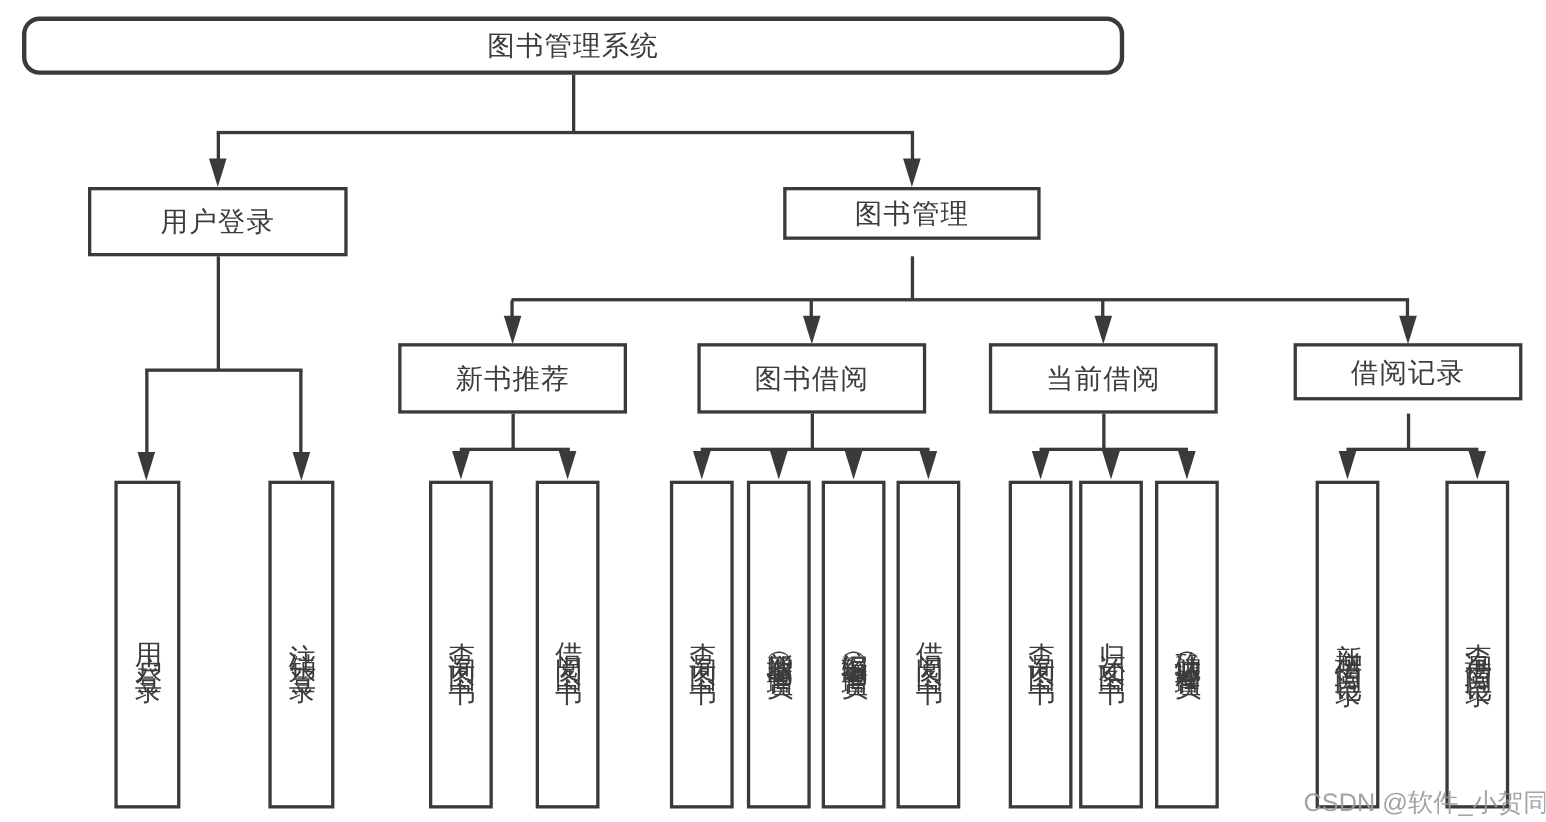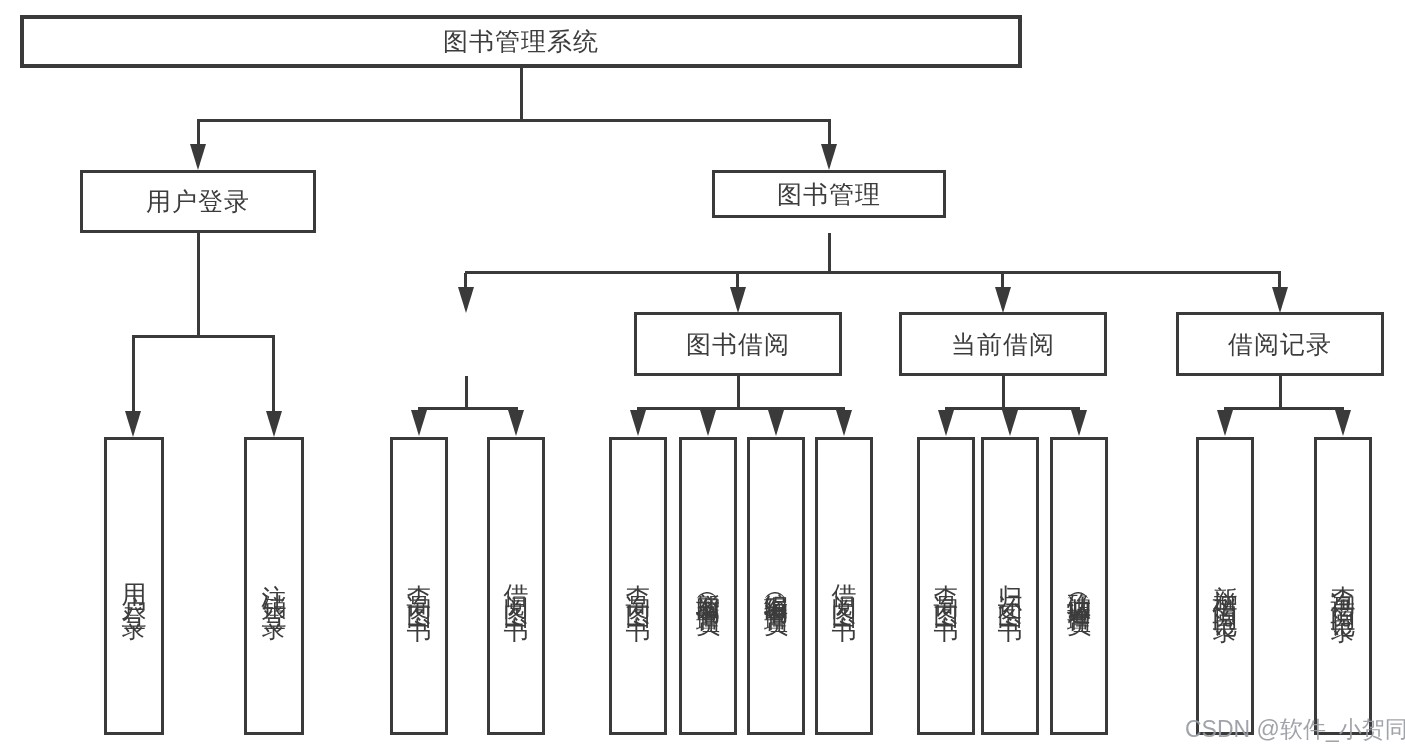--- a/index.html
+++ b/index.html
@@ -13,21 +13,21 @@
   #canvas{position:relative;width:1405px;height:747px;background:var(--bg);overflow:hidden;}
   .box{
     position:absolute;
     box-sizing:border-box;
     border:3px solid var(--line);
     background:var(--bg);
     display:flex;
     align-items:center;
     justify-content:center;
   }
-  .box.root{border-width:4px;}
+  .box.root{border-width:4px;border-radius:16px;}
   .hlabel{
     font-size:25px;
     letter-spacing:1px;
     white-space:nowrap;
   }
   .vlabel{
     writing-mode:vertical-rl;
     text-orientation:mixed;
     font-size:25px;
     letter-spacing:11px;
@@ -87,27 +87,30 @@
   <div class="hline" style="left:465px;top:271px;width:816px"></div>
   <div class="vline" style="left:464px;top:273px;height:16px"></div>
   <div class="arrow" style="left:458px;top:287px"></div>
   <div class="vline" style="left:736px;top:273px;height:16px"></div>
   <div class="arrow" style="left:730px;top:287px"></div>
   <div class="vline" style="left:1001px;top:273px;height:16px"></div>
   <div class="arrow" style="left:995px;top:287px"></div>
   <div class="vline" style="left:1278px;top:273px;height:16px"></div>
   <div class="arrow" style="left:1272px;top:287px"></div>
 
+  <div class="box" style="left:362px;top:312px;width:208px;height:64px">
+    <span class="hlabel">新书推荐</span>
+  </div>
   <div class="box" style="left:899px;top:312px;width:208px;height:64px">
     <span class="hlabel">当前借阅</span>
   </div>
   <div class="box" style="left:634px;top:312px;width:208px;height:64px">
     <span class="hlabel">图书借阅</span>
   </div>
-  <div class="box" style="left:1176px;top:312px;width:208px;height:64px">
+  <div class="box" style="left:1176px;top:312px;width:208px;height:52px">
     <span class="hlabel">借阅记录</span>
   </div>
 
   <div class="vline" style="left:465px;top:376px;height:33px"></div>
   <div class="hline" style="left:418px;top:407px;width:100px"></div>
   <div class="arrow" style="left:411px;top:410px"></div>
   <div class="arrow" style="left:508px;top:410px"></div>
 
   <div class="vline" style="left:737px;top:376px;height:33px"></div>
   <div class="hline" style="left:637px;top:407px;width:208px"></div>

